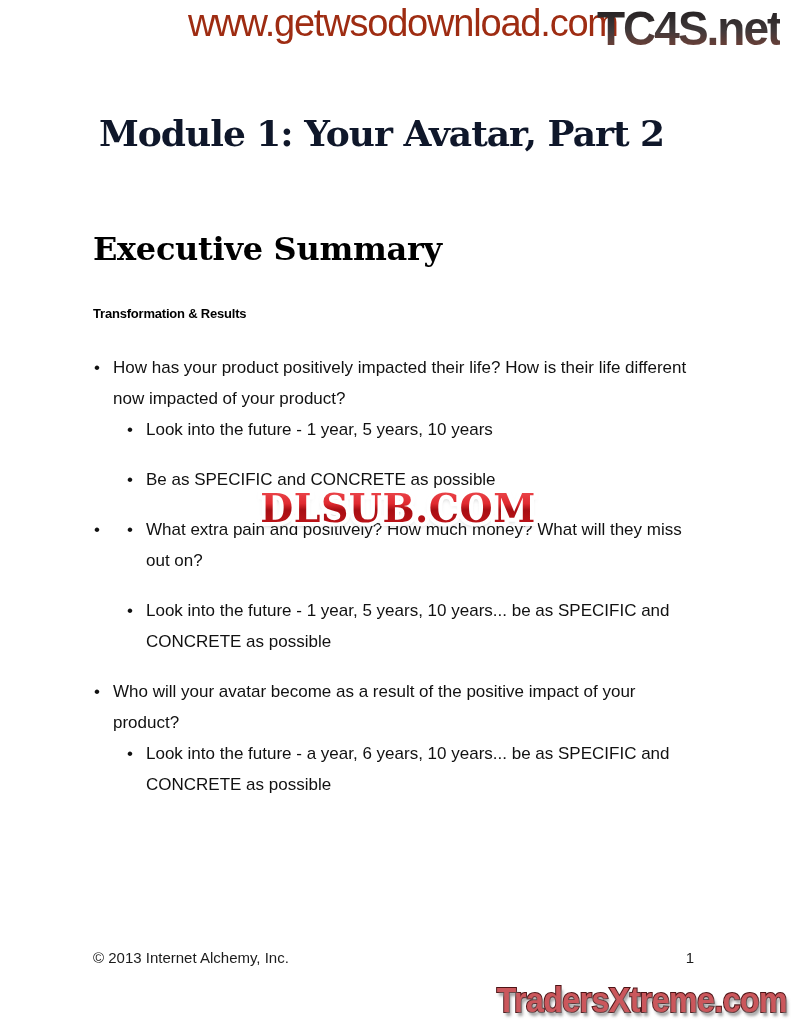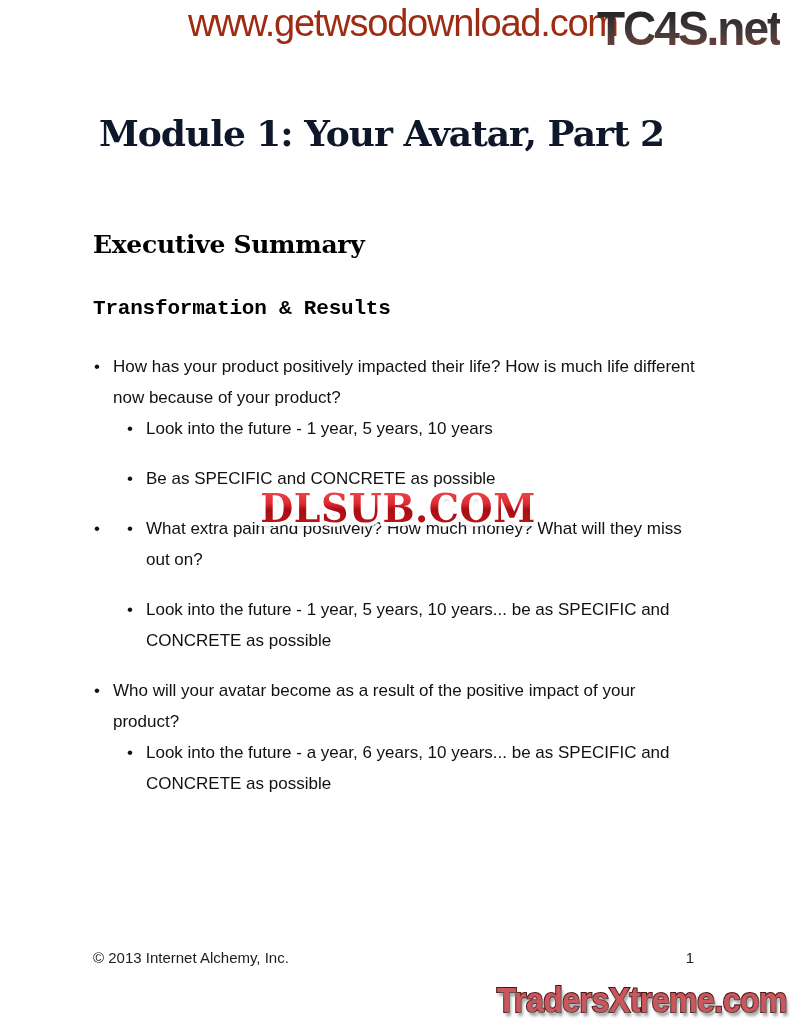--- a/index.html
+++ b/index.html
@@ -60,29 +60,29 @@
     position: absolute;
     left: 93px;
     top: 230px;
     width: 612px;
     color: #111111;
   }
   .h-exec {
     margin: 0 0 38px 0;
     font-family: "DejaVu Serif", serif;
     font-weight: bold;
-    font-size: 25px;
+    font-size: 32px;
     letter-spacing: -0.3px;
     color: #000;
   }
   .h-sub {
     margin: 0 0 31px 0;
-    font-family: Liberation Mono, monospace;
-    font-weight: bold;
-    font-size: 21px;
+    font-family: Liberation Sans, sans-serif;
+    font-weight: bold;
+    font-size: 13px;
     letter-spacing: -0.2px;
     color: #000;
   }
   ul.l1, ul.l2 { list-style: none; margin: 0; padding: 0; }
   ul.l1 > li, ul.l2 > li {
     position: relative;
     padding-left: 20px;
     margin: 0 0 19px 0;
     font-size: 17px;
     line-height: 31px;
@@ -170,21 +170,21 @@
   <span class="site-logo">TC4S.net</span>
 
   <h1 class="doc-title">Module 1: Your Avatar, Part 2</h1>
 
   <div class="content">
     <h2 class="h-exec">Executive Summary</h2>
     <h3 class="h-sub">Transformation &amp; Results</h3>
 
     <ul class="l1">
       <li>
-        <span>How has your product positively impacted their life? How is much life different now because of your product?</span>
+        <span>How has your product positively impacted their life? How is their life different now impacted of your product?</span>
         <ul class="l2">
           <li>Look into the future - 1 year, 5 years, 10 years</li>
           <li>Be as SPECIFIC and CONCRETE as possible</li>
         </ul>
       </li>
       <li>
         <ul class="l2">
           <li>What extra pain and positively? How much money? What will they miss out on?</li>
           <li>Look into the future - 1 year, 5 years, 10 years... be as SPECIFIC and CONCRETE as possible</li>
         </ul>

